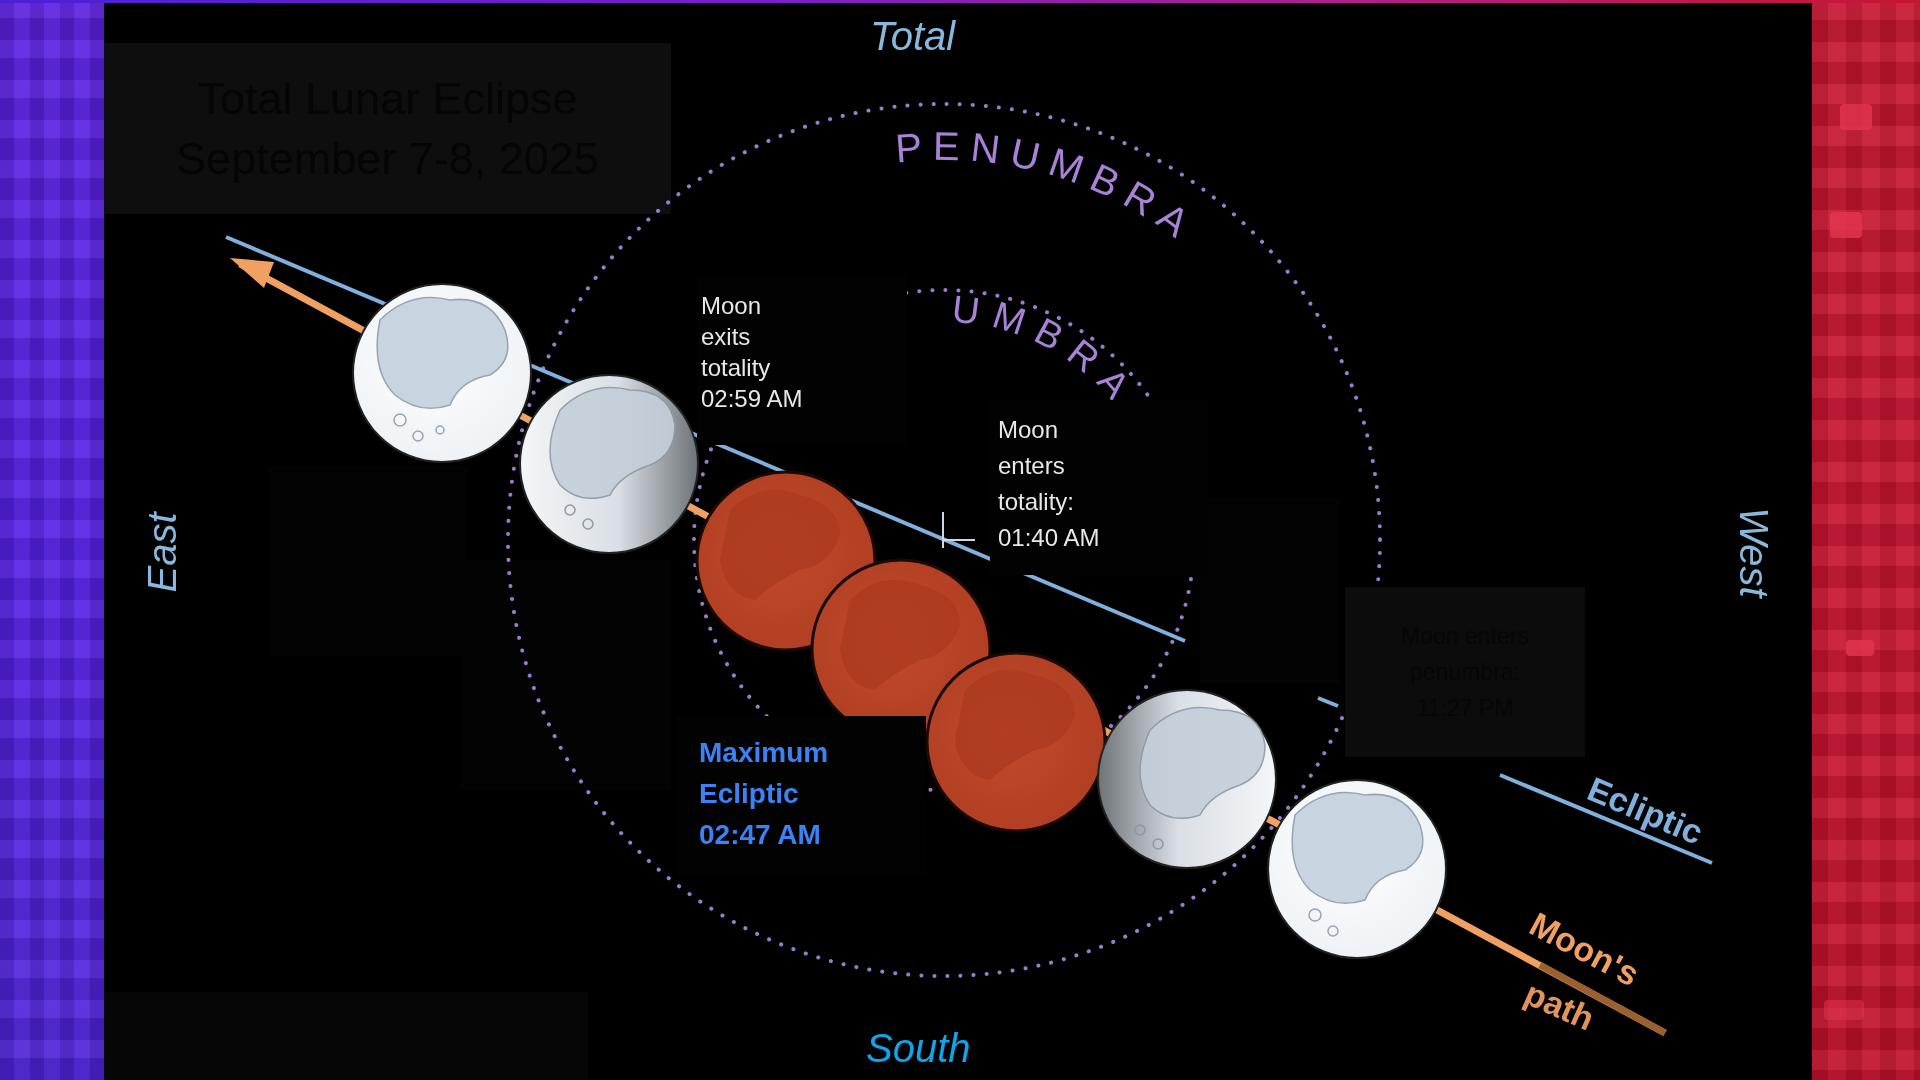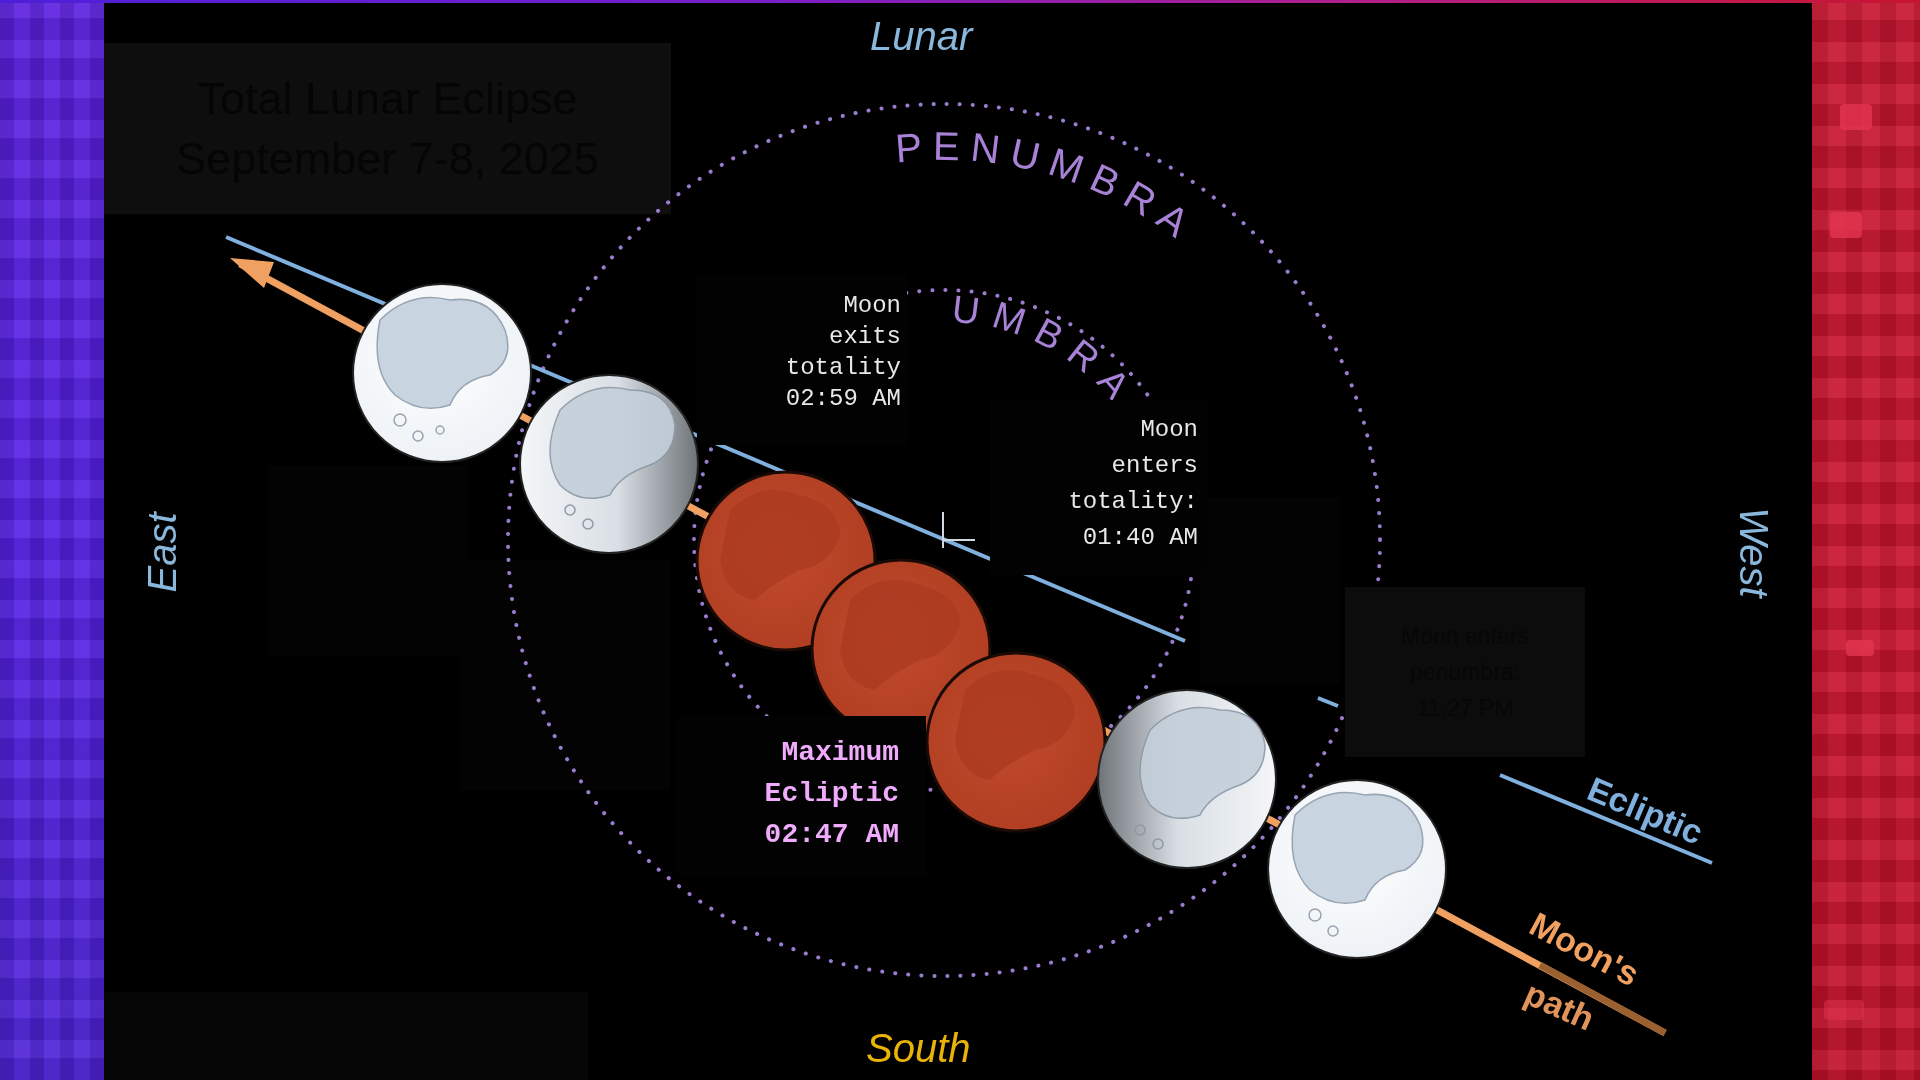--- a/index.html
+++ b/index.html
@@ -38,25 +38,24 @@
     display:flex; flex-direction:column; align-items:center; justify-content:center;
     color:#050505; font-size:45px; line-height:60px; text-align:center;
   }
   .shade-box { position:absolute; background:#030303; }
   .shade-box.b2 { background:#060606; }
   .dir {
     position:absolute; font-style:italic; font-size:40px; color:#8ab8dc;
     white-space:nowrap; transform-origin:center center;
   }
   .label {
-    position:absolute; color:#e8e8e8; font-size:24px; line-height:31px; text-align:right;
+    position:absolute; color:#e8e8e8; font-size:24px; line-height:31px; text-align:left;
     white-space:nowrap;
-    font-family:Liberation Mono, monospace;
-  }
-  .label.bold { font-weight:bold; font-size:28px; line-height:41px; color:#f0abfc; }
+  }
+  .label.bold { font-weight:bold; font-size:28px; line-height:41px; color:#3b82f6; }
   .label-box { position:absolute; background:#020202; }
   .penumbra-label {
     position:absolute; left:1345px; top:587px; width:240px; height:170px;
     background:#0c0c0c; color:#070707; font-size:23px; line-height:36px; text-align:center;
     display:flex; flex-direction:column; justify-content:center;
   }
   .curve-text { font-family:"Liberation Sans", sans-serif; font-size:40px; letter-spacing:10px; fill:#a882d6; }
   .curve-text.umbra { font-size:38px; letter-spacing:12px; }
   .line-label { font-family:"Liberation Sans", sans-serif; font-weight:bold; font-size:34px; }
 </style>
@@ -169,22 +168,22 @@
   </text>
   <text class="curve-text umbra">
     <textPath href="#umbArc" startOffset="51%">UMBRA</textPath>
   </text>
 
   <text class="line-label" fill="#7fb0de" transform="translate(1585 798) rotate(23)">Ecliptic</text>
   <text class="line-label" fill="#f0a060" transform="translate(1527 932) rotate(28)">Moon's</text>
   <text class="line-label" fill="#e0935a" transform="translate(1522 1002) rotate(24)">path</text>
 </svg>
 
-<div class="dir" style="left:870px;top:14px;">Lunar</div>
-<div class="dir" style="left:866px;top:1026px;color:#eab308;">South</div>
+<div class="dir" style="left:870px;top:14px;">Total</div>
+<div class="dir" style="left:866px;top:1026px;color:#0ea5e9;">South</div>
 <div class="dir" style="left:122px;top:530px;transform:rotate(-90deg);">East</div>
 <div class="dir" style="left:1708px;top:530px;transform:rotate(90deg);">West</div>
 
 <div class="label-box" style="left:697px;top:275px;width:210px;height:170px;"></div>
 <div class="label" style="left:701px;top:290px;width:200px;">
   <div>Moon</div>
   <div>exits</div>
   <div>totality</div>
   <div>02:59 AM</div>
 </div>

